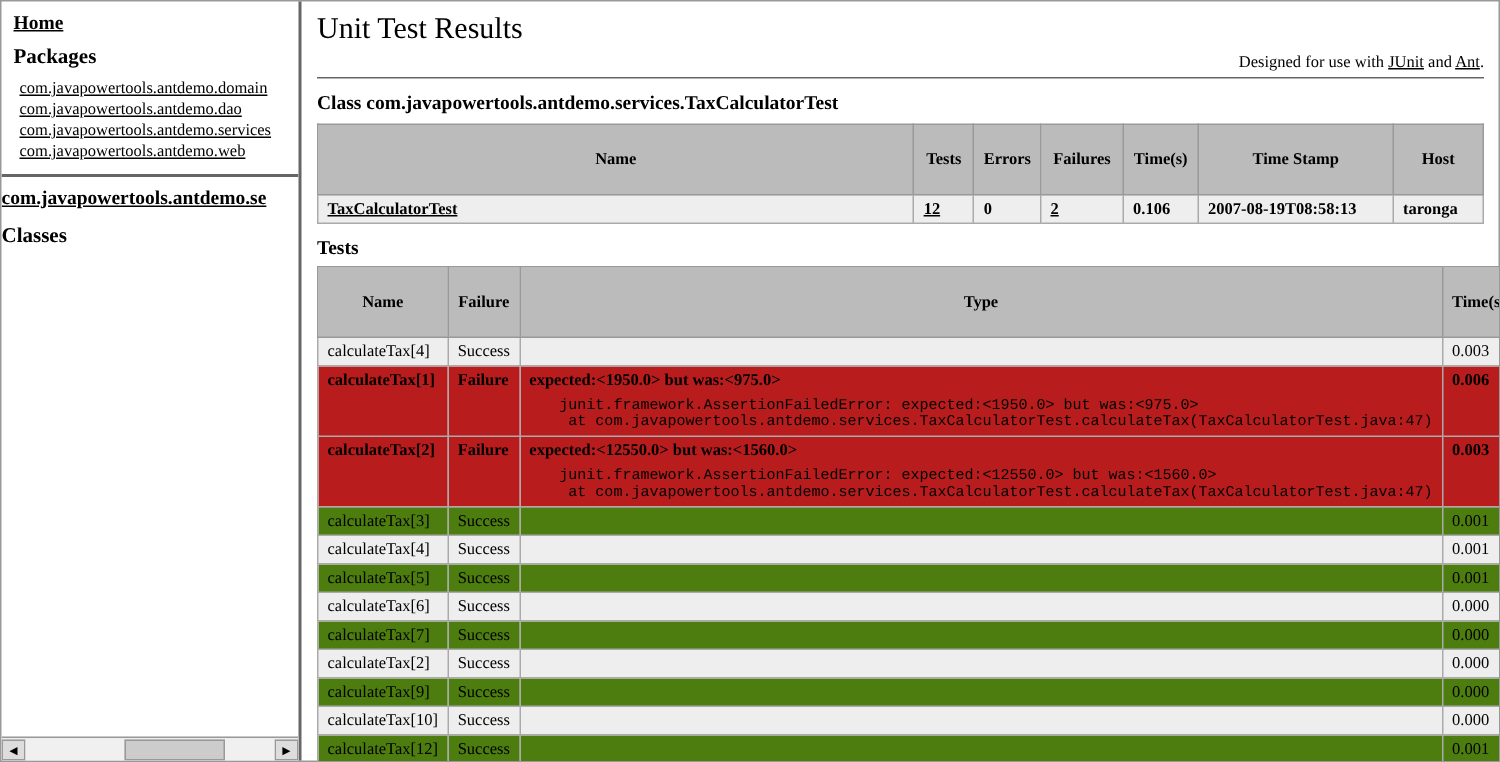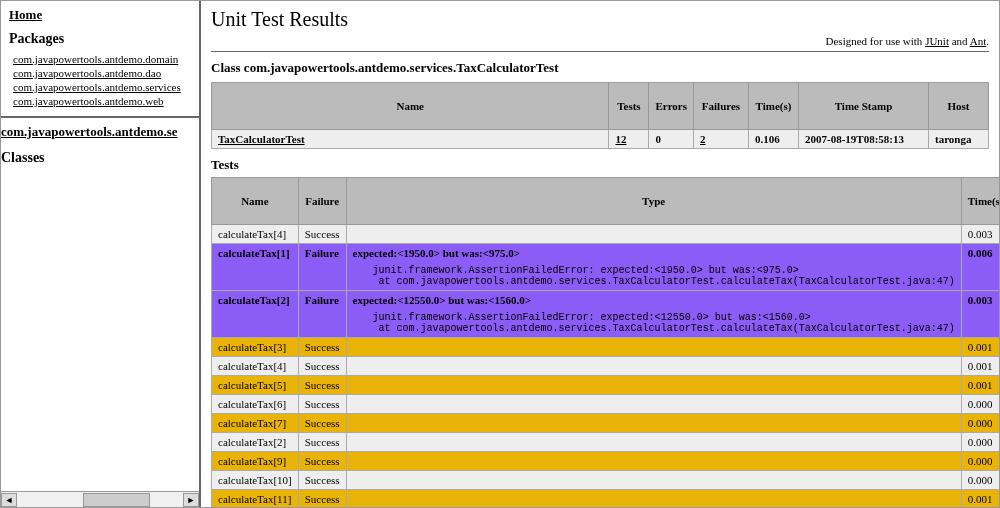--- a/index.html
+++ b/index.html
@@ -136,22 +136,22 @@
   font-size: 11px;
   border: 1px solid #999;
 }
 td {
   padding: 3px 6px;
   font-size: 11px;
   border: 1px solid #aaa;
   vertical-align: top;
 }
 tr.odd td { background: #eee; }
-tr.even td { background: #eab308; }
-tr.fail td { background: #8b5cf6; font-weight: bold; }
+tr.even td { background: #4d7c0f; }
+tr.fail td { background: #b91c1c; font-weight: bold; }
 tr.fail .trace { font-weight: normal; }
 .trace {
   font-family: 'Courier New', monospace;
   font-size: 10px;
   margin-top: 6px;
   white-space: pre;
   padding-left: 20px;
 }
 .time-col { text-align: left; }
 .properties-link {
@@ -301,21 +301,21 @@
             <td></td>
             <td class="time-col">0.000</td>
           </tr>
           <tr class="odd">
             <td>calculateTax[10]</td>
             <td>Success</td>
             <td></td>
             <td class="time-col">0.000</td>
           </tr>
           <tr class="even">
-            <td>calculateTax[11]</td>
+            <td>calculateTax[12]</td>
             <td>Success</td>
             <td></td>
             <td class="time-col">0.001</td>
           </tr>
         </tbody>
     </table>
 
     <div class="properties-link">
       <a href="#">Properties »</a>
     </div>

